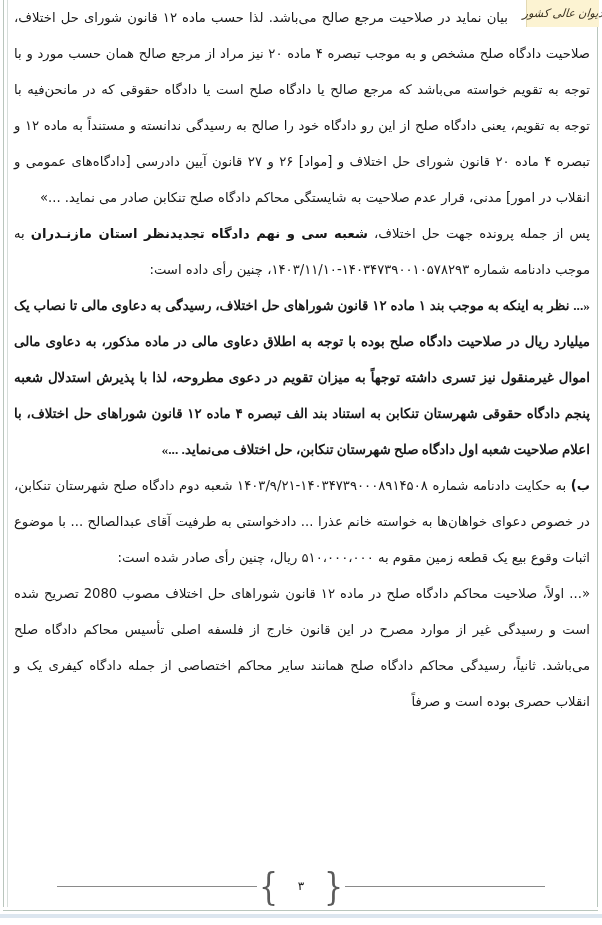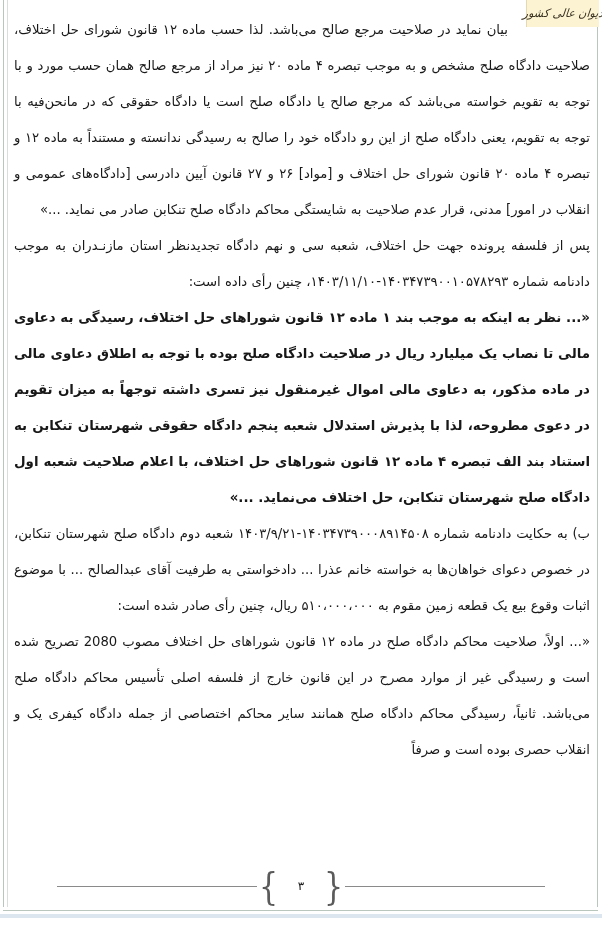--- a/index.html
+++ b/index.html
@@ -56,21 +56,21 @@
     position: absolute;
     left: 0px;
     right: 0px;
     bottom: 7px;
     height: 4px;
     background: #dce6ef;
   }
 
   .content {
     position: absolute;
-    top: 12px;
+    top: 0;
     right: 12px;
     left: 14px;
     direction: rtl;
     text-align: justify;
   }
 
   
   .stamp {
     position: absolute;
     top: 0px;
@@ -99,23 +99,24 @@
     font-size: 13.2px;
     line-height: 36px;
     color: #181818;
     text-align: justify;
     text-justify: inter-word;
     font-family: "DejaVu Sans", "Liberation Sans", sans-serif;
   }
   p.para.bold {
     font-weight: bold;
     font-size: 13.4px;
+    font-family: Liberation Serif, serif;
   }
   b.inline-bold {
-    font-weight: normal;
+    font-weight: bold;
   }
 
   
   .footer {
     position: absolute;
     left: 0;
     right: 0;
     bottom: 22px;
     height: 34px;
     display: flex;
@@ -156,21 +157,21 @@
   <div class="frame-bottom2"></div>
 
   <div class="stamp">
     <span class="stamp-text">دیوان عالی کشور</span>
   </div>
 
   <div class="content">
 
     <p class="para"><span style="display:inline-block;width:82px"></span><span>بیان نماید در صلاحیت مرجع صالح می‌باشد. لذا حسب ماده ۱۲ قانون شورای حل اختلاف، صلاحیت دادگاه صلح مشخص و به موجب تبصره ۴ ماده ۲۰ نیز مراد از مرجع صالح همان حسب مورد و با توجه به تقویم خواسته می‌باشد که مرجع صالح یا دادگاه صلح است یا دادگاه حقوقی که در مانحن‌فیه با توجه به تقویم، یعنی دادگاه صلح از این رو دادگاه خود را صالح به رسیدگی ندانسته و مستنداً به ماده ۱۲ و تبصره ۴ ماده ۲۰ قانون شورای حل اختلاف و [مواد] ۲۶ و ۲۷ قانون آیین دادرسی [دادگاه‌های عمومی و انقلاب در امور] مدنی، قرار عدم صلاحیت به شایستگی محاکم دادگاه صلح تنکابن صادر می نماید. ...»</span></p>
 
-    <p class="para"><span>پس از فلسفه پرونده جهت حل اختلاف، </span><b class="inline-bold">شعبه سی و نهم دادگاه تجدیدنظر استان مازنـدران</b><span> به موجب دادنامه شماره ۱۴۰۳۴۷۳۹۰۰۱۰۵۷۸۲۹۳-۱۴۰۳/۱۱/۱۰، چنین رأی داده است:</span></p>
+    <p class="para"><span>پس از جمله پرونده جهت حل اختلاف، </span><b class="inline-bold">شعبه سی و نهم دادگاه تجدیدنظر استان مازنـدران</b><span> به موجب دادنامه شماره ۱۴۰۳۴۷۳۹۰۰۱۰۵۷۸۲۹۳-۱۴۰۳/۱۱/۱۰، چنین رأی داده است:</span></p>
 
     <p class="para bold">«... نظر به اینکه به موجب بند ۱ ماده ۱۲ قانون شوراهای حل اختلاف، رسیدگی به دعاوی مالی تا نصاب یک میلیارد ریال در صلاحیت دادگاه صلح بوده با توجه به اطلاق دعاوی مالی در ماده مذکور، به دعاوی مالی اموال غیرمنقول نیز تسری داشته توجهاً به میزان تقویم در دعوی مطروحه، لذا با پذیرش استدلال شعبه پنجم دادگاه حقوقی شهرستان تنکابن به استناد بند الف تبصره ۴ ماده ۱۲ قانون شوراهای حل اختلاف، با اعلام صلاحیت شعبه اول دادگاه صلح شهرستان تنکابن، حل اختلاف می‌نماید. ...»</p>
 
     <p class="para"><b class="inline-bold">ب)</b><span> به حکایت دادنامه شماره ۱۴۰۳۴۷۳۹۰۰۰۸۹۱۴۵۰۸-۱۴۰۳/۹/۲۱ شعبه دوم دادگاه صلح شهرستان تنکابن، در خصوص دعوای خواهان‌ها به خواسته خانم عذرا ... دادخواستی به طرفیت آقای عبدالصالح ... با موضوع اثبات وقوع بیع یک قطعه زمین مقوم به ۵۱۰،۰۰۰،۰۰۰ ریال، چنین رأی صادر شده است:</span></p>
 
     <p class="para">«... اولاً، صلاحیت محاکم دادگاه صلح در ماده ۱۲ قانون شوراهای حل اختلاف مصوب 2080 تصریح شده است و رسیدگی غیر از موارد مصرح در این قانون خارج از فلسفه اصلی تأسیس محاکم دادگاه صلح می‌باشد. ثانیاً، رسیدگی محاکم دادگاه صلح همانند سایر محاکم اختصاصی از جمله دادگاه کیفری یک و انقلاب حصری بوده است و صرفاً</p>
 
   </div>
 
   <div class="footer">

